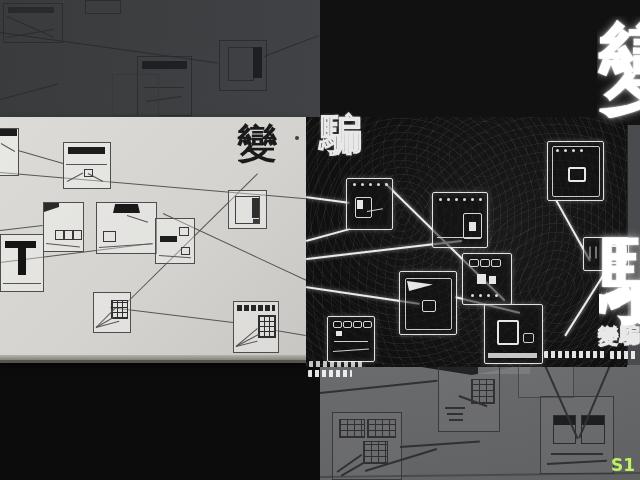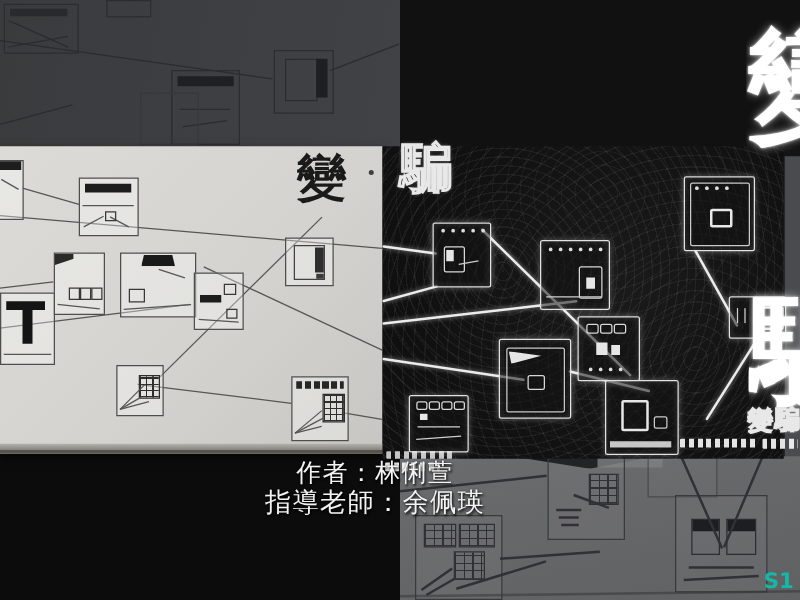--- a/index.html
+++ b/index.html
@@ -56,21 +56,21 @@
     text-shadow:0 0 3px rgba(255,255,255,.5);}
   .sep{position:absolute;width:4px;height:4px;border-radius:50%;background:#3f3f3f;}
   
   .cap{position:absolute;height:7px;border-radius:1px;
     background:repeating-linear-gradient(90deg,rgba(250,250,250,.9) 0 4px,rgba(250,250,250,0) 4px 7px);}
   
   .credits{position:absolute;left:130px;top:366px;width:340px;text-align:center;color:#f3f3f3;
     text-shadow:1px 1px 2px rgba(0,0,0,.85),0 0 1px rgba(0,0,0,.7);letter-spacing:1px;}
   .cl1{font-size:20px;line-height:24px;}
   .cl2{font-size:21px;line-height:25px;}
-  .s1{position:absolute;left:611px;top:455px;font-size:17px;font-weight:700;color:#14b8a6;}
+  .s1{position:absolute;left:611px;top:455px;font-size:17px;font-weight:700;color:#bef264;}
 </style>
 </head>
 <body>
 
 <div id="stage">
 
   <div class="abs bgtl">
     <div class="tk" style="left:3px;top:3px;width:58px;height:38px;">
       <div class="abs" style="left:4px;top:3px;width:46px;height:6px;background:#292a2d;"></div>
       <div class="tln" style="left:3px;top:12px;width:52px;transform:rotate(24deg);"></div>
@@ -304,20 +304,16 @@
   </div>
 
   <div class="sealchar" style="left:598px;top:325px;font-size:20px;line-height:22px;">變</div>
   <div class="sealchar" style="left:620px;top:324px;font-size:20px;line-height:22px;">騙</div>
 
   <div class="cap" style="left:544px;top:351px;width:62px;"></div>
   <div class="cap" style="left:610px;top:351px;width:28px;height:8px;"></div>
   <div class="cap" style="left:309px;top:361px;width:54px;height:6px;opacity:.85;"></div>
   <div class="cap" style="left:308px;top:370px;width:44px;"></div>
 
-  <div class="credits">
-    <div class="cl1">作者：林俐萱</div>
-    <div class="cl2">指導老師：余佩瑛</div>
-  </div>
 
   <div class="s1">S1</div>
 
 </div>
 
 </body></html>

